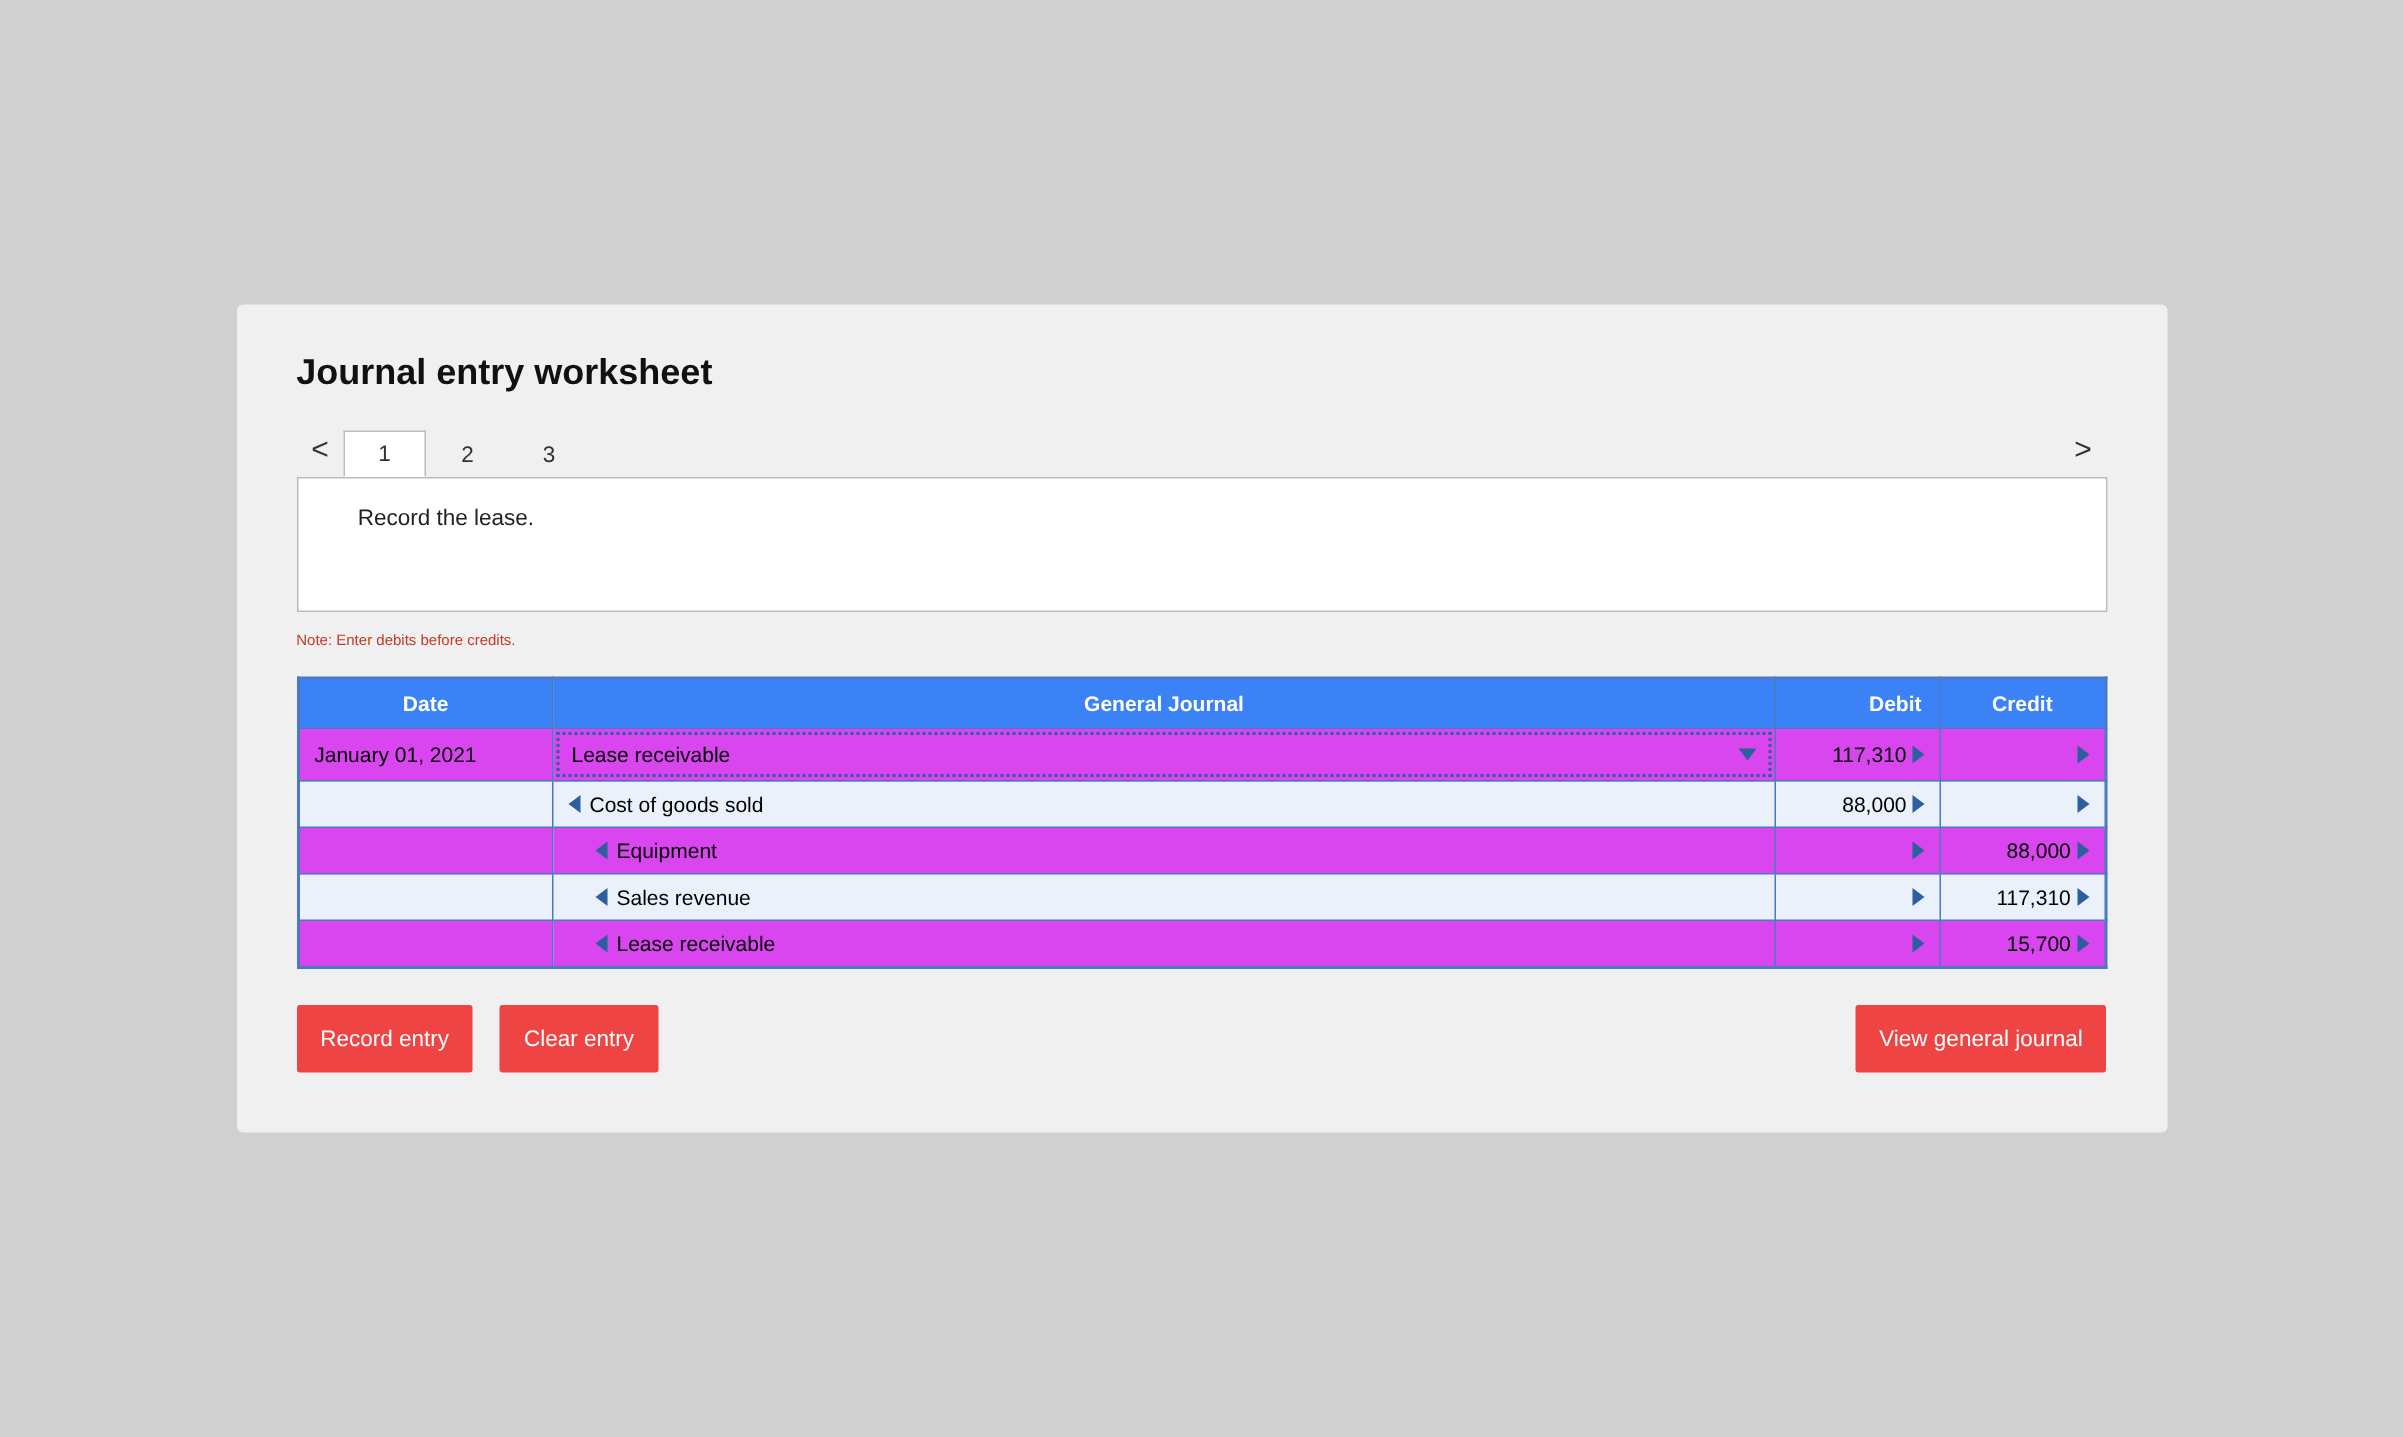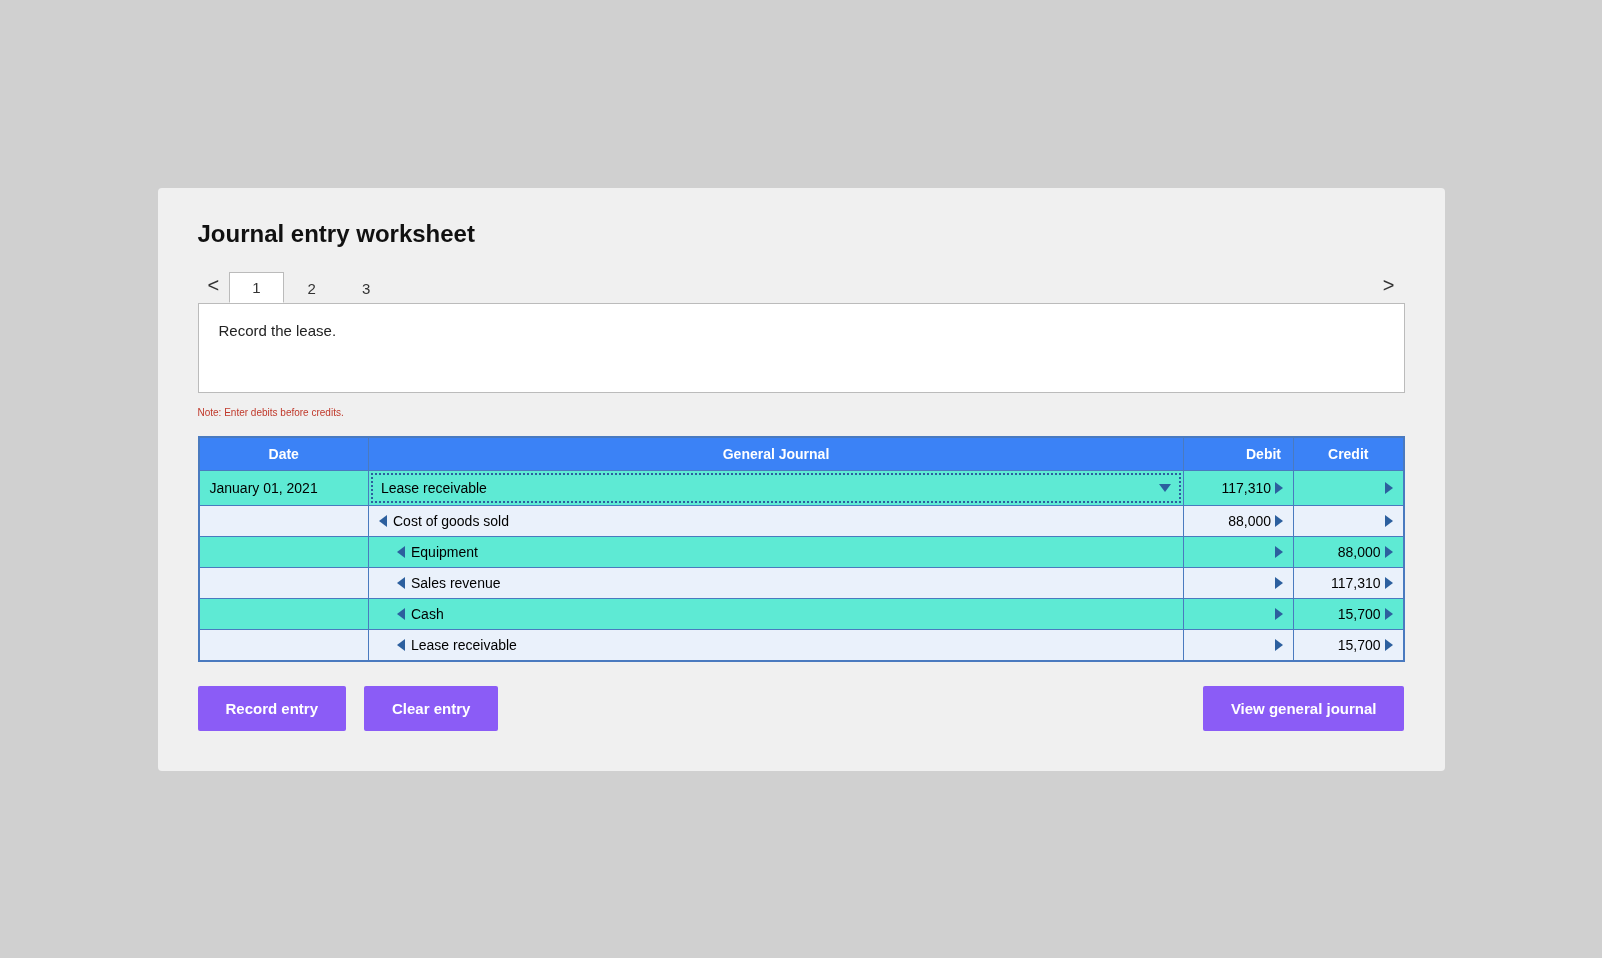--- a/index.html
+++ b/index.html
@@ -68,20 +68,21 @@
       background: #fff;
       border: 1px solid #bbb;
       padding: 18px 20px;
       min-height: 90px;
       margin-top: 0;
       margin-bottom: 14px;
     }
     .instruction-text {
       font-size: 15px;
       color: #222;
+      margin-left: 20px;
     }
     .note {
       color: #c0392b;
       font-size: 10px;
       margin-bottom: 18px;
     }
     table {
       width: 100%;
       border-collapse: collapse;
       border: 2px solid #4a7abf;
@@ -93,21 +94,21 @@
       font-weight: bold;
       padding: 8px 12px;
       border: 1px solid #4a7abf;
       text-align: center;
     }
     thead tr th.date-col { width: 170px; }
     thead tr th.journal-col { }
     thead tr th.debit-col { width: 110px; text-align: right; }
     thead tr th.credit-col { width: 110px; }
     tbody tr {
-      background: #5eead4;
+      background: #d946ef;
     }
     tbody tr:nth-child(even) {
       background: #eaf1fb;
     }
     tbody tr td {
       border: 1px solid #4a7abf;
       padding: 7px 10px;
       vertical-align: middle;
     }
     td.date-cell {
@@ -155,25 +156,25 @@
       border-left: 8px solid #2c5f9e;
       margin-left: 4px;
       flex-shrink: 0;
     }
     .buttons-row {
       display: flex;
       align-items: center;
       gap: 0;
     }
     .btn {
-      padding: 14px 28px;
+      padding: 14px 16px;
       font-size: 15px;
-      font-weight: bold;
+      font-weight: normal;
       color: #fff;
-      background: #8b5cf6;
+      background: #ef4444;
       border: none;
       cursor: pointer;
       border-radius: 2px;
     }
     .btn-record { margin-right: 18px; }
     .btn-clear { margin-right: auto; }
     .btn-view { margin-left: auto; }
     tbody tr td.journal-dotted {
       padding: 0;
     }
@@ -298,41 +299,20 @@
           </div>
         </td>
         <td class="credit-cell">
           <div style="display:flex;align-items:center;justify-content:flex-end;">
             <span>117,310</span>
             <span class="cell-arrow-right"></span>
           </div>
         </td>
       </tr>
 
-      <tr>
-        <td class="date-cell"></td>
-        <td class="journal-cell journal-indent">
-          <div style="display:flex;align-items:center;">
-            <span class="cell-arrow-left"></span>
-            <span>Cash</span>
-          </div>
-        </td>
-        <td class="debit-cell">
-          <div style="display:flex;align-items:center;justify-content:flex-end;">
-            <span></span>
-            <span class="cell-arrow-right"></span>
-          </div>
-        </td>
-        <td class="credit-cell">
-          <div style="display:flex;align-items:center;justify-content:flex-end;">
-            <span>15,700</span>
-            <span class="cell-arrow-right"></span>
-          </div>
-        </td>
-      </tr>
 
       <tr>
         <td class="date-cell"></td>
         <td class="journal-cell journal-indent">
           <div style="display:flex;align-items:center;">
             <span class="cell-arrow-left"></span>
             <span>Lease receivable</span>
           </div>
         </td>
         <td class="debit-cell">

